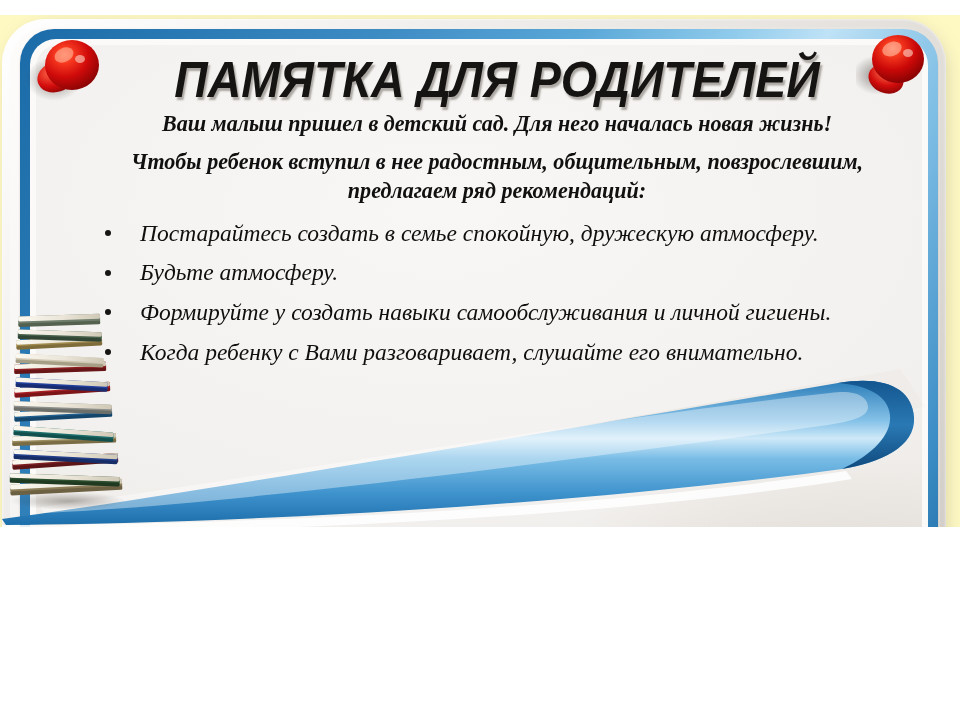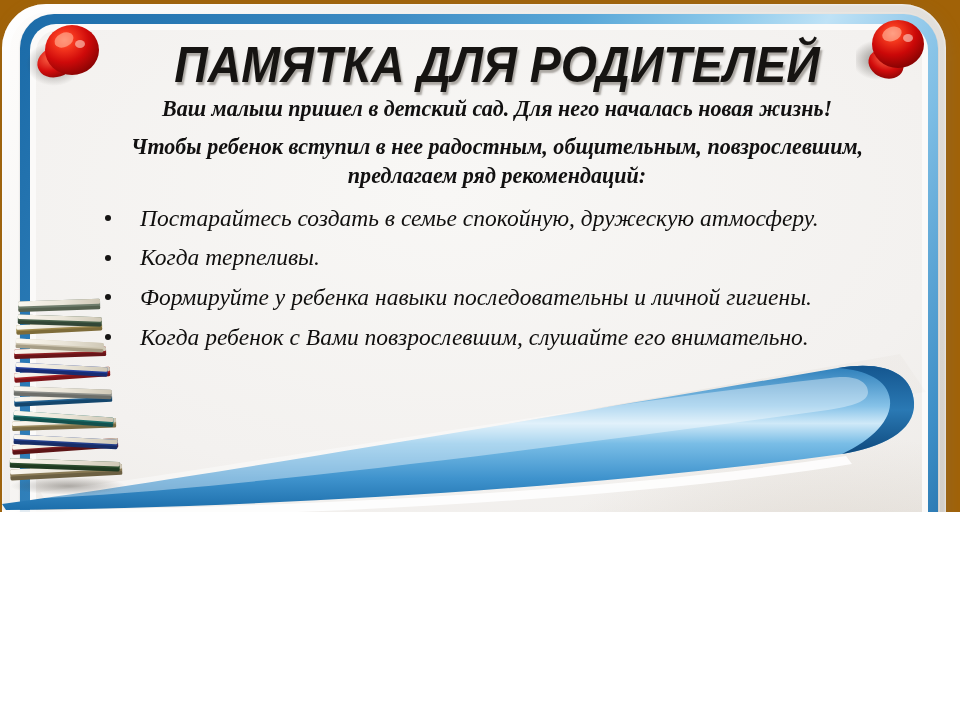--- a/index.html
+++ b/index.html
@@ -5,22 +5,23 @@
   html, body {
     margin: 0;
     padding: 0;
     background: #ffffff;
   }
   #slide {
     position: relative;
     width: 960px;
     height: 512px;
     overflow: hidden;
-    background: #a16207;
+    background: #fef9c3;
     font-family: "Liberation Serif", serif;
+    margin-top: 15px;
   }
 
   
   .frame-shadow {
     position: absolute;
     left: 8px;  top: 10px;
     width: 938px; height: 690px;
     border-radius: 46px;
     background: rgba(120,115,110,0.30);
     filter: blur(9px);
@@ -210,29 +211,29 @@
 
     <p class="lead second">Чтобы ребенок вступил в нее радостным, общительным, повзрослевшим, предлагаем ряд рекомендаций:</p>
 
     <ul class="rec-list">
       <li>
         <span class="bullet"></span>
         <span class="txt">Постарайтесь создать в семье спокойную, дружескую атмосферу.</span>
       </li>
       <li class="short">
         <span class="bullet"></span>
-        <span class="txt">Когда терпеливы.</span>
+        <span class="txt">Будьте атмосферу.</span>
       </li>
       <li>
         <span class="bullet"></span>
-        <span class="txt">Формируйте у ребенка навыки последовательны и личной гигиены.</span>
+        <span class="txt">Формируйте у создать навыки самообслуживания и личной гигиены.</span>
       </li>
       <li class="short">
         <span class="bullet"></span>
-        <span class="txt">Когда ребенок с Вами повзрослевшим, слушайте его внимательно.</span>
+        <span class="txt">Когда ребенку с Вами разговаривает, слушайте его внимательно.</span>
       </li>
     </ul>
   </div>
 
   <svg class="ribbon" viewBox="0 0 960 160">
     <defs>
       <linearGradient id="ribGrad" x1="0" y1="1" x2="0" y2="0">
         <stod></stod>
         <stop offset="0%" stop-color="#1c6eab"></stop>
         <stop offset="22%" stop-color="#3f93cd"></stop>

